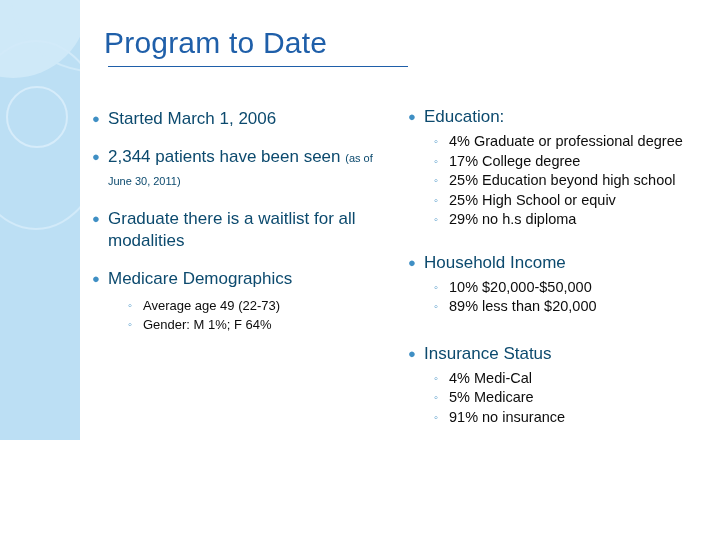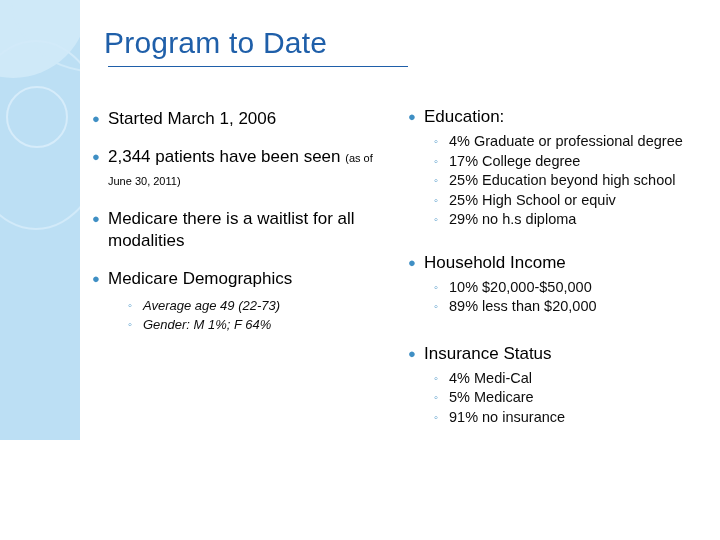--- a/index.html
+++ b/index.html
@@ -112,21 +112,21 @@
     width: 16px;
     color: #3f8fc4;
     font-size: 13px;
     line-height: 22px;
     text-align: left;
   }
   .l1-text {
     flex: 1 1 auto;
     font-size: 17px;
     line-height: 22px;
-    color: #000000;
+    color: #0c4a6e;
   }
   .l1-text .note {
     font-size: 11px;
   }
   .l2 {
     display: flex;
     align-items: flex-start;
     margin-left: 28px;
   }
   .l2-bullet {
@@ -141,21 +141,21 @@
     font-size: 14px;
     line-height: 19px;
     color: #0d0d0d;
   }
   
   .col-right .l1 { margin-bottom: 4px; }
   .col-right .l2 { margin-left: 26px; }
   .col-right .l2-text { font-size: 14.5px; line-height: 19.5px; }
   .group { margin-bottom: 14px; }
   .sub-left { margin-left: 36px; }
-  .sub-left .l2-text { font-size: 13px; line-height: 19px; font-style: italic; }
+  .sub-left .l2-text { font-size: 13px; line-height: 19px; }
 </style>
 </head>
 <body>
 
 <div class="slide">
 
   <div class="left-band">
     <div class="band-circle-1"></div>
     <div class="band-circle-2"></div>
     <div class="band-arc"></div>
@@ -172,21 +172,21 @@
       <span class="l1-text">Started March 1, 2006</span>
     </div>
 
     <div class="l1">
       <span class="l1-bullet">●</span>
       <span class="l1-text"><span>2,344 patients have been seen</span> <span class="note">(as of June 30, 2011)</span></span>
     </div>
 
     <div class="l1">
       <span class="l1-bullet">●</span>
-      <span class="l1-text">Medicare there is a waitlist for all modalities</span>
+      <span class="l1-text">Graduate there is a waitlist for all modalities</span>
     </div>
 
     <div class="l1" style="margin-bottom:6px;">
       <span class="l1-bullet">●</span>
       <span class="l1-text">Medicare Demographics</span>
     </div>
     <div class="l2 sub-left">
       <span class="l2-bullet">◦</span>
       <span class="l2-text">Average age 49 (22-73)</span>
     </div>

